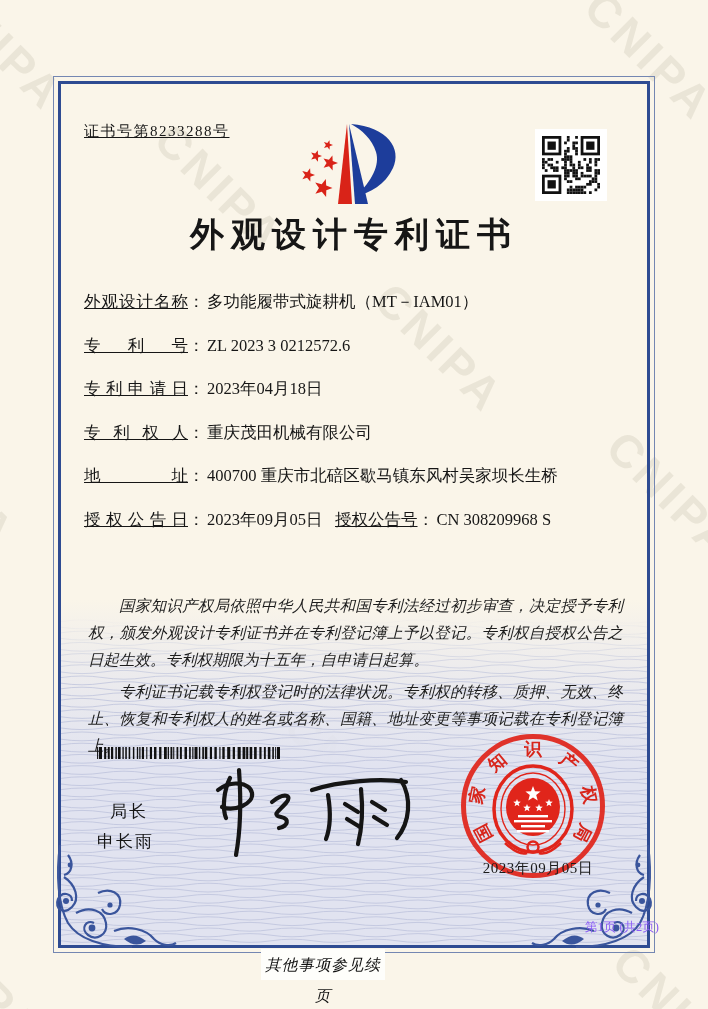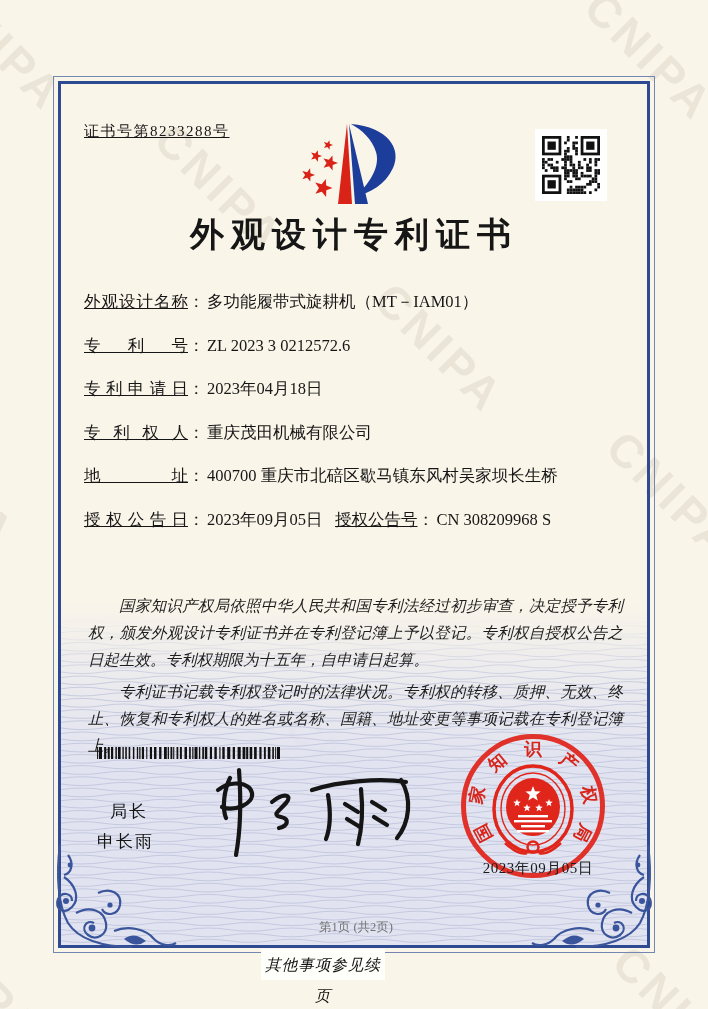--- a/index.html
+++ b/index.html
@@ -39,22 +39,22 @@
       font-family:"Liberation Sans","DejaVu Sans",sans-serif;letter-spacing:2px;}
   #signature{position:absolute;left:200px;top:758px;z-index:7;}
   .seal{position:absolute;left:461px;top:734px;width:144px;height:144px;z-index:6;}
   .seal-ring{position:absolute;left:0;top:0;width:144px;height:144px;box-sizing:border-box;
       border:5px solid rgba(224,37,27,.93);border-radius:50%;}
   .seal-char{position:absolute;width:20px;height:20px;text-align:center;font-size:17.5px;
       font-weight:700;color:#d8251b;line-height:20px;}
   #emblem{position:absolute;left:28px;top:27px;}
   .seal-date{position:absolute;left:475px;top:859px;width:126px;text-align:center;
       font-size:15px;color:#1b1b1b;z-index:8;letter-spacing:.5px;}
-  .footer-page{position:absolute;left:53px;width:606px;top:919px;text-align:center;
-      font-size:12.5px;z-index:6;color:#737373;}
+  .footer-page{position:absolute;left:53px;width:606px;top:919px;text-align:right;
+      font-size:12.5px;z-index:6;color:#8b5cf6;}
   .cont-strip{position:absolute;left:261px;top:949px;width:124px;height:31px;background:#fefefb;
       z-index:7;text-align:center;}
   .cont-note{font-size:15.5px;font-style:italic;line-height:31px;letter-spacing:1px;color:#111;}
   .ornament{position:absolute;z-index:5;}
   .orn-left{left:54px;top:835px;}
   .orn-right{left:529px;top:835px;transform:scaleX(-1);}
 </style>
 </head>
 <body>
 

